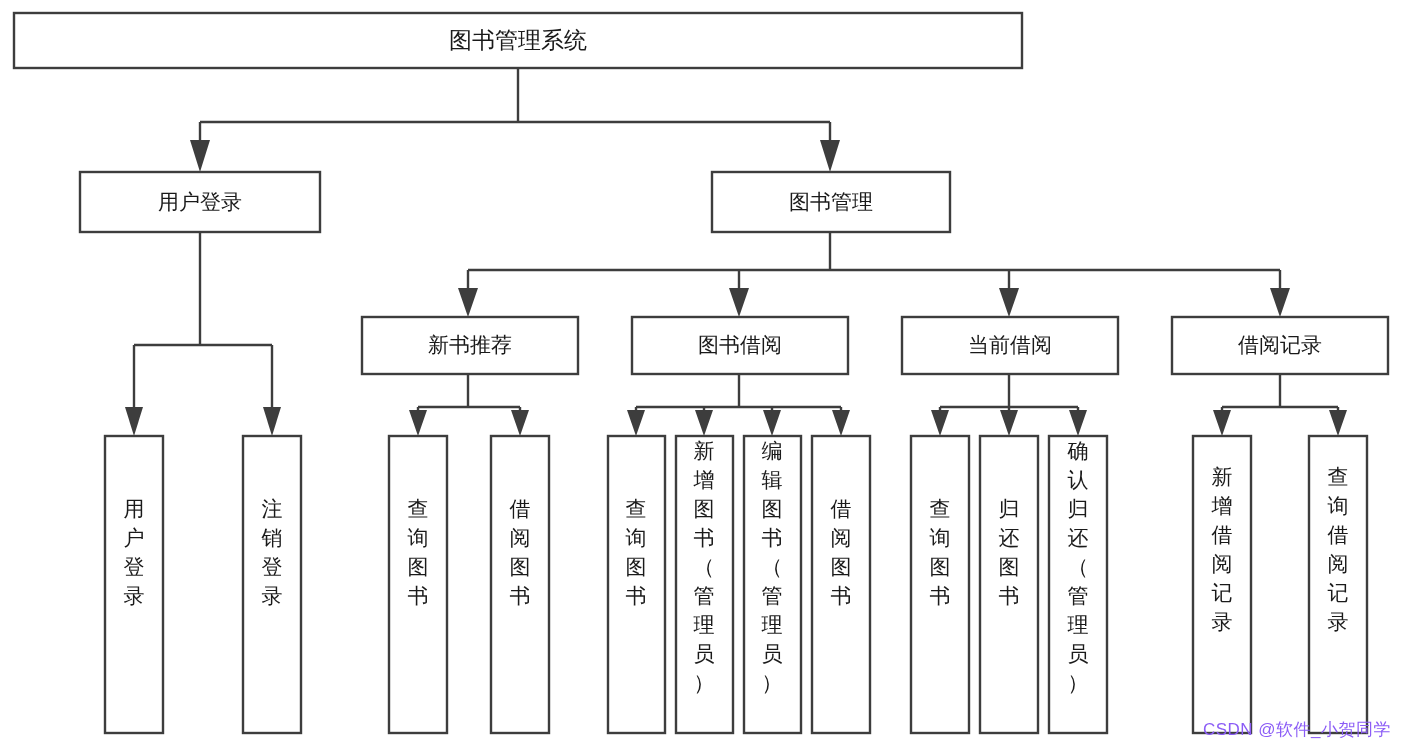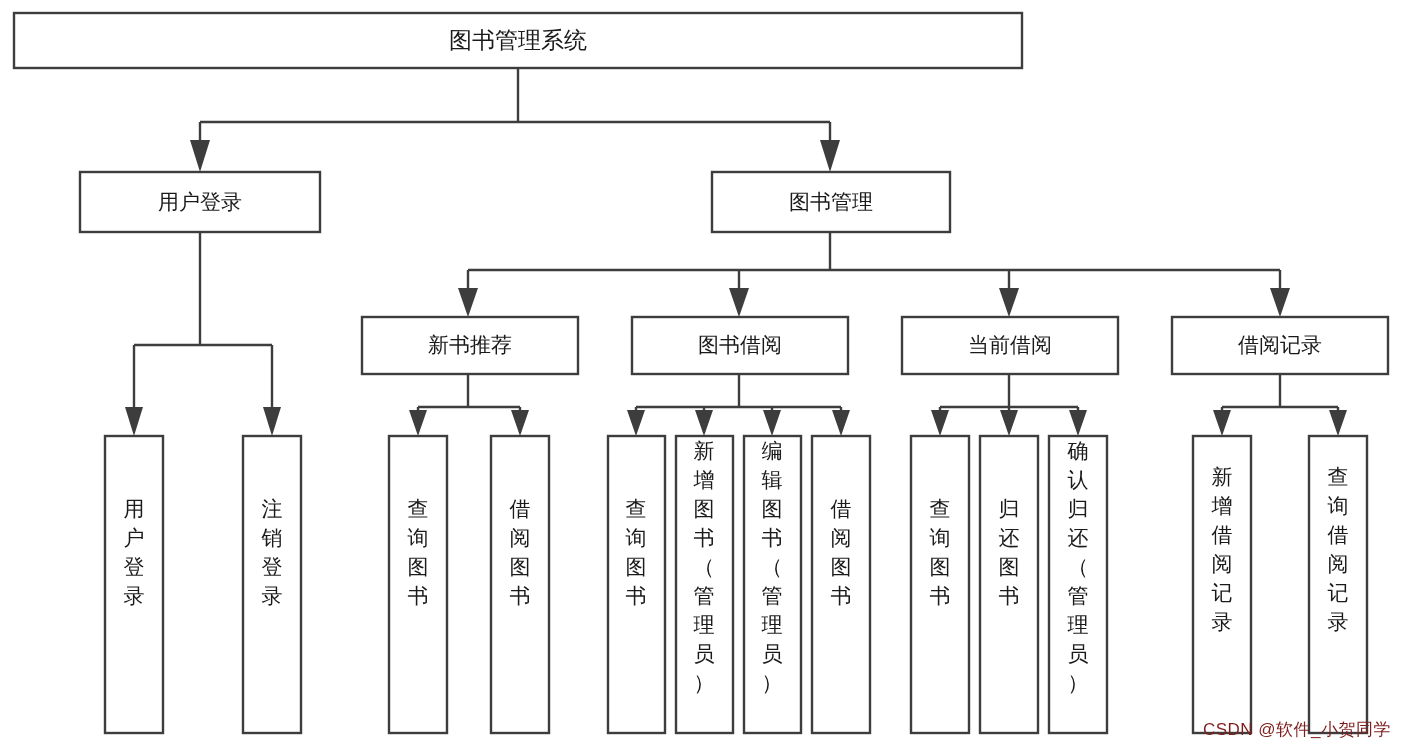--- a/index.html
+++ b/index.html
@@ -48,21 +48,21 @@
   .arrowhead {
     fill: #3d3d3d;
     stroke: none;
   }
   .watermark {
     position: absolute;
     right: 14px;
     bottom: 6px;
     font-family: "Liberation Sans", "DejaVu Sans", sans-serif;
     font-size: 17px;
-    color: #7f1d1d;
+    color: #8b5cf6;
     letter-spacing: 0.5px;
     white-space: nowrap;
     pointer-events: none;
   }
 </style>
 </head>
 <body>
 
 <svg id="diagram" viewBox="0 0 1405 747" xmlns="http://www.w3.org/2000/svg">
 

